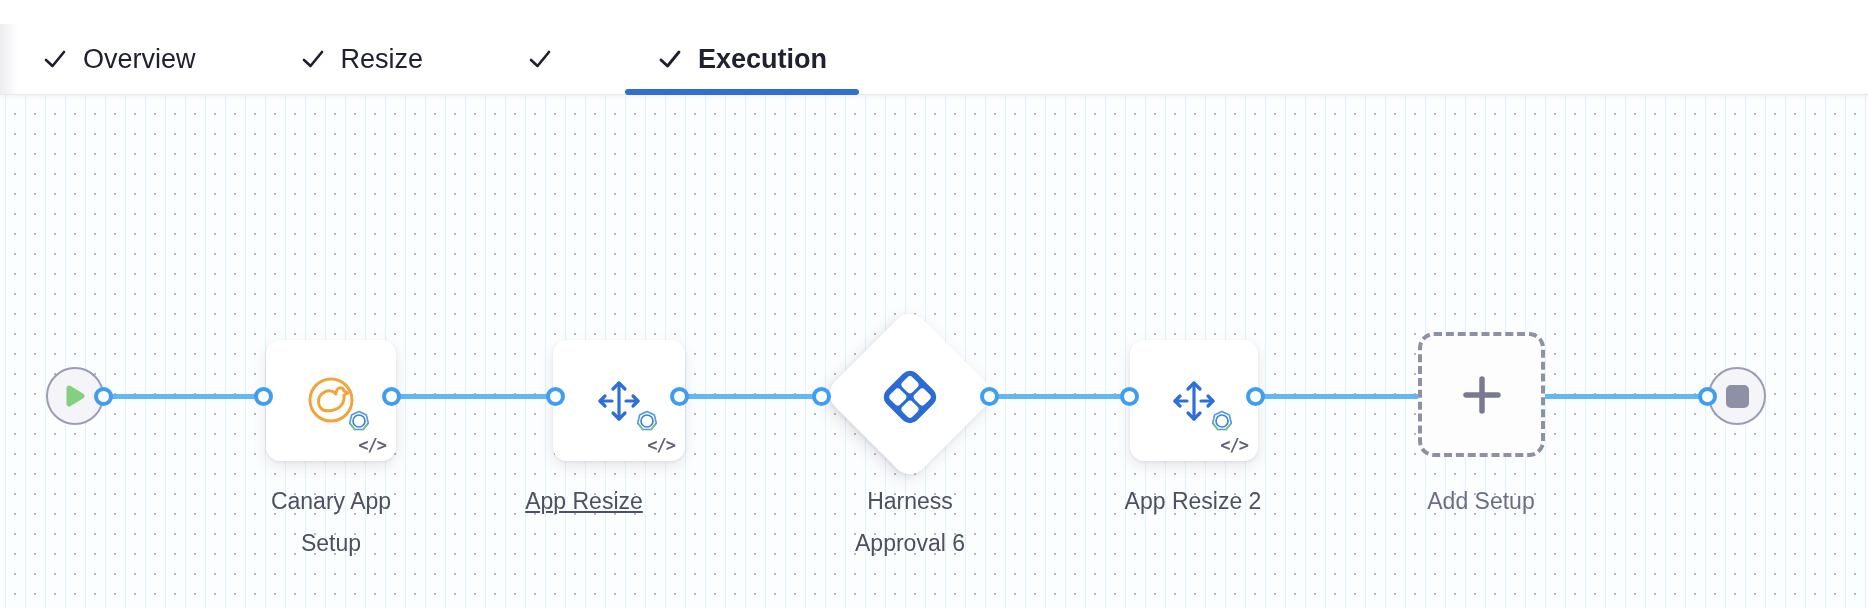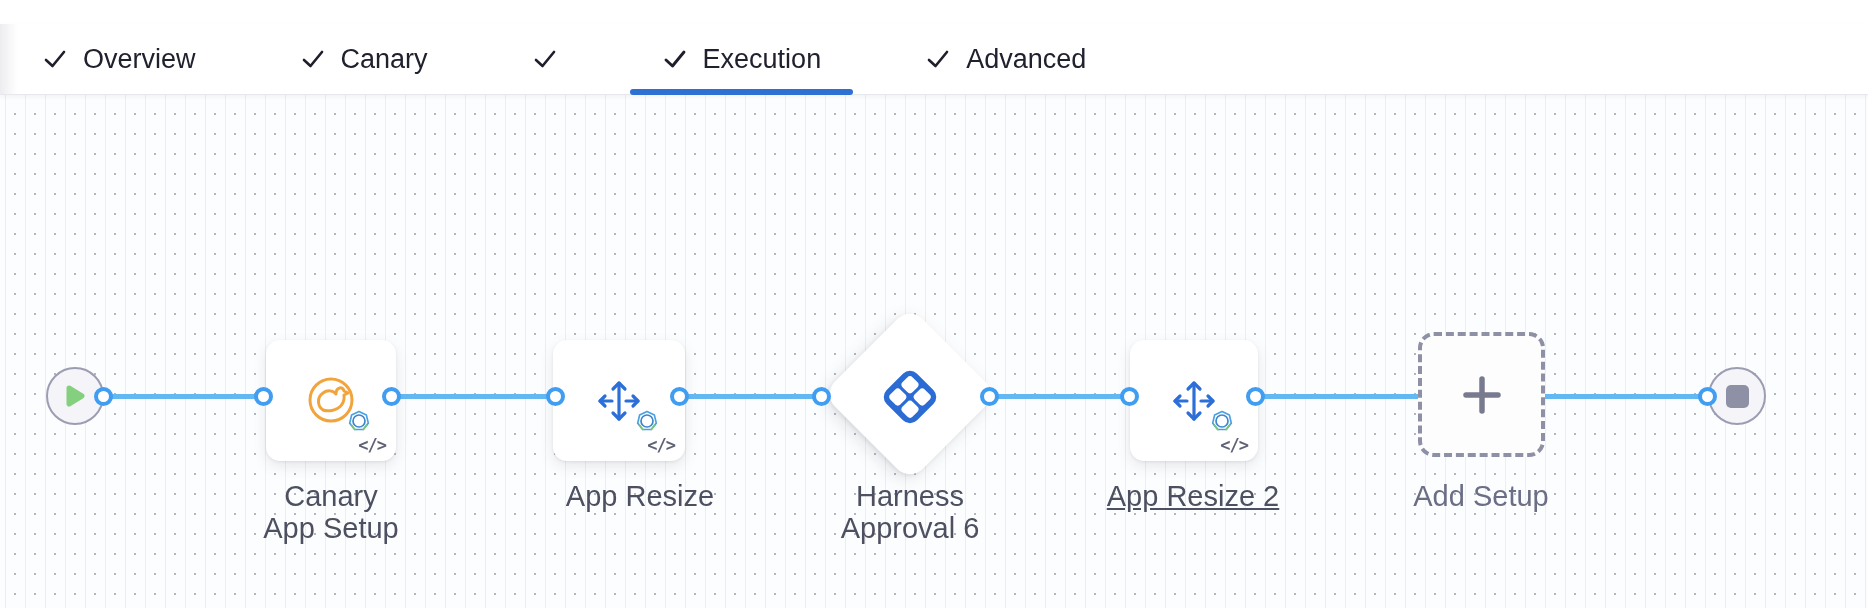--- a/index.html
+++ b/index.html
@@ -19,21 +19,21 @@
   }
   .tabbar-left-shade {
     position: absolute; left: 0; top: 0; width: 18px; height: 70px;
     background: linear-gradient(to right, #ededf0, rgba(255,255,255,0));
   }
   .tab {
     position: relative; height: 71px;
     display: flex; align-items: center; gap: 15px;
     font-size: 27px; color: #20212f; cursor: pointer; white-space: nowrap;
   }
-  .tab.active { font-weight: normal; }
+  .tab.active { font-weight: bold; }
   .tab .check { display: flex; align-items: center; }
   .tab-underline {
     position: absolute; bottom: 0; left: -32px; width: calc(100% + 64px);
     height: 6px; border-radius: 3px; background: #2e6fd3;
   }
 
   
   .canvas {
     position: absolute; left: 0; top: 71px; width: 1868px; height: 537px;
     background-color: #fcfdfe;
@@ -99,27 +99,27 @@
 
   .add-step-box {
     position: absolute; left: 1418px; top: 237px; width: 127px; height: 125px;
     background: #fdfdfe; border: 4px dashed #8e90a6; border-radius: 16px;
     display: flex; align-items: center; justify-content: center;
     z-index: 2; cursor: pointer;
   }
 
   .node-label {
     position: absolute; top: 385px; transform: translateX(-50%);
-    text-align: center; font-size: 29px; line-height: 32px; color: #4d5061;
+    text-align: center; font-size: 23px; line-height: 42px; color: #4d5061;
     z-index: 2;
   }
   .label-canary   { left: 331px;  width: 150px; }
-  .label-resize1  { left: 640px;  width: 300px; }
+  .label-resize1  { left: 584px;  width: 300px; text-decoration: underline; }
   .label-approval { left: 910px;  width: 160px; }
-  .label-resize2  { left: 1193px; width: 300px; text-decoration: underline; }
+  .label-resize2  { left: 1193px; width: 300px; }
   .label-addstep  { left: 1481px; width: 300px; color: #6b6e85; }
 </style>
 </head>
 <body>
 
 <div class="screen">
 
   <div class="tabbar">
     <div class="tabbar-left-shade"></div>
 
@@ -131,49 +131,41 @@
       </span>
       <span>Overview</span>
     </div>
 
     <div class="tab">
       <span class="check">
         <svg width="26" height="26" viewBox="0 0 26 26">
             <polyline points="4,14 10.5,20 22,6" fill="none" stroke="#1e1e2d" stroke-width="2.6" stroke-linecap="round" stroke-linejoin="round"></polyline>
           </svg>
       </span>
-      <span>Canary</span>
+      <span>Resize</span>
     </div>
 
     <div class="tab">
       <span class="check">
         <svg width="26" height="26" viewBox="0 0 26 26">
             <polyline points="4,14 10.5,20 22,6" fill="none" stroke="#1e1e2d" stroke-width="2.6" stroke-linecap="round" stroke-linejoin="round"></polyline>
           </svg>
       </span>
     </div>
 
     <div class="tab active">
       <span class="check">
         <svg width="26" height="26" viewBox="0 0 26 26">
             <polyline points="4,14 10.5,20 22,6" fill="none" stroke="#1e1e2d" stroke-width="2.9" stroke-linecap="round" stroke-linejoin="round"></polyline>
           </svg>
       </span>
       <span>Execution</span>
       <span class="tab-underline"></span>
     </div>
 
-    <div class="tab">
-      <span class="check">
-        <svg width="26" height="26" viewBox="0 0 26 26">
-            <polyline points="4,14 10.5,20 22,6" fill="none" stroke="#1e1e2d" stroke-width="2.6" stroke-linecap="round" stroke-linejoin="round"></polyline>
-          </svg>
-      </span>
-      <span>Advanced</span>
-    </div>
   </div>
 
   <div class="canvas">
 
     <div class="flow-line"></div>
 
     <div class="endpoint start">
       <svg width="26" height="28" viewBox="0 0 26 28">
         <polygon points="7,6 20,14 7,22" fill="#85d07f" stroke="#85d07f" stroke-width="5" stroke-linejoin="round"></polygon>
       </svg>

